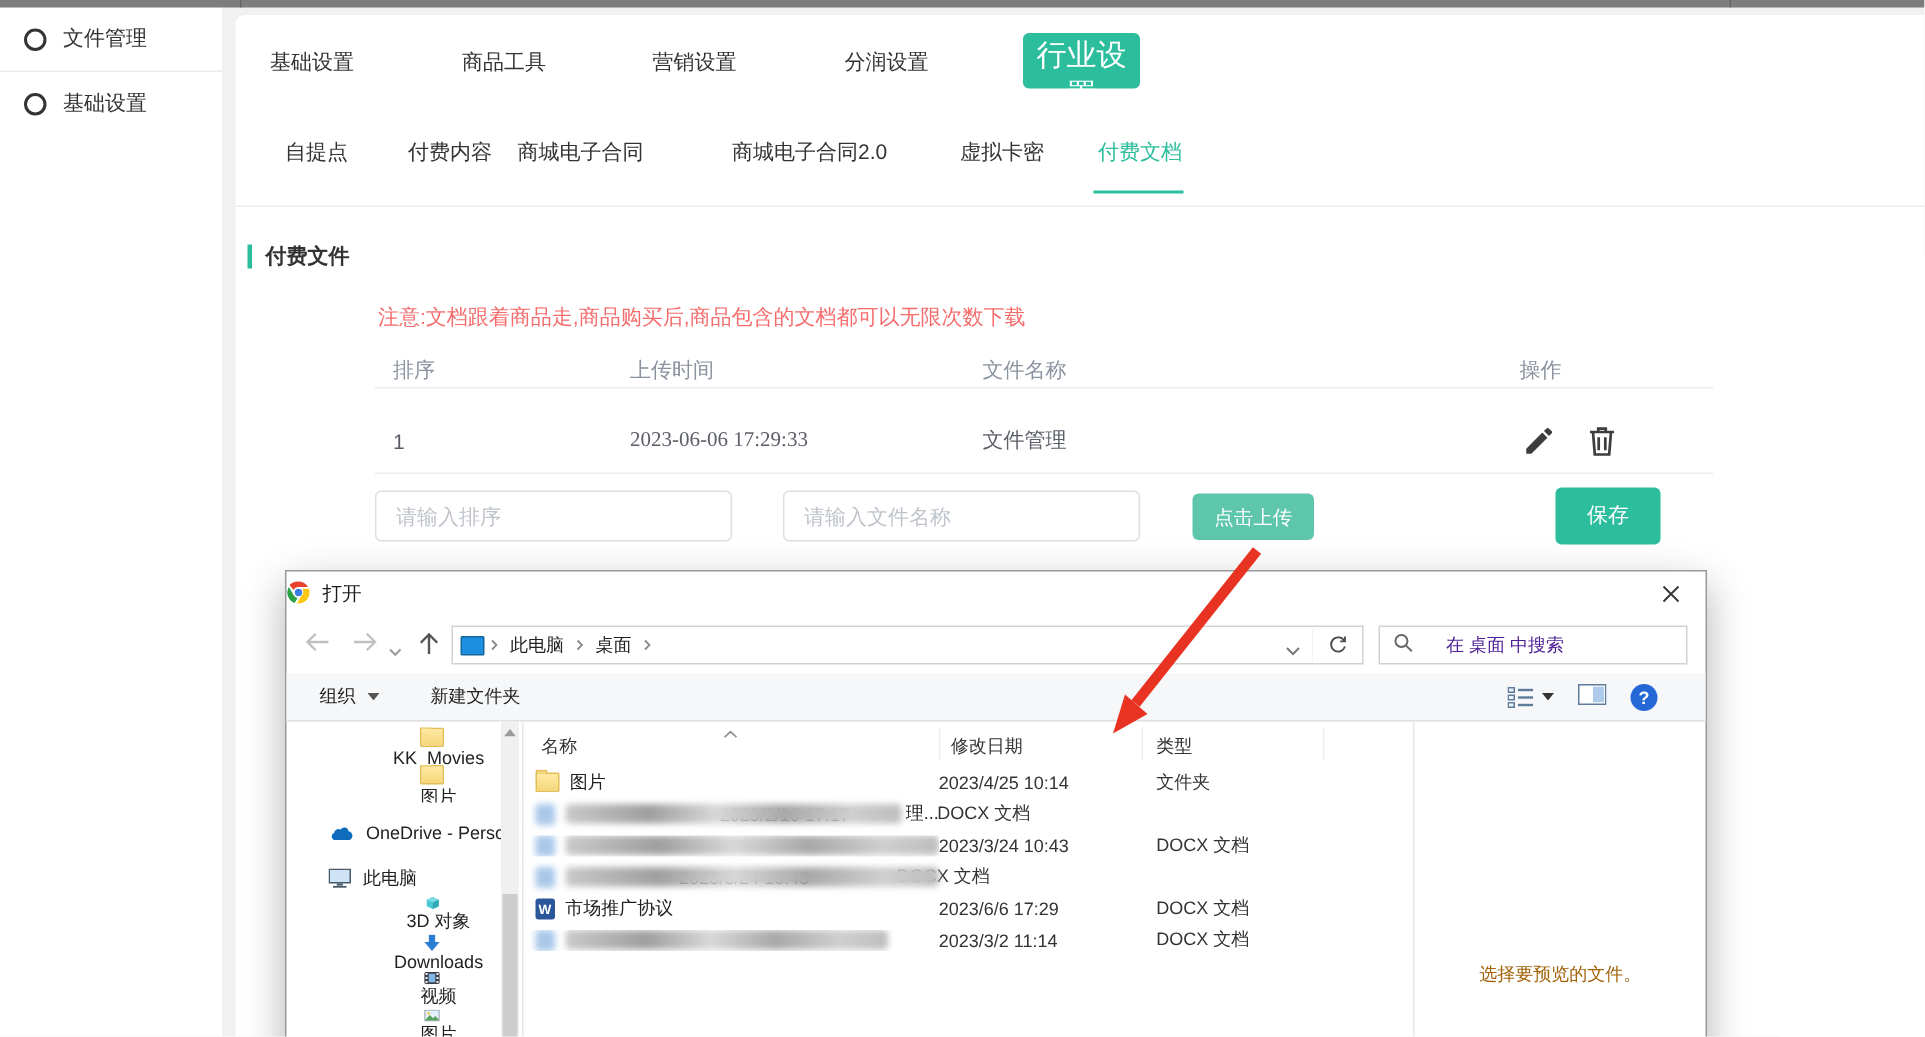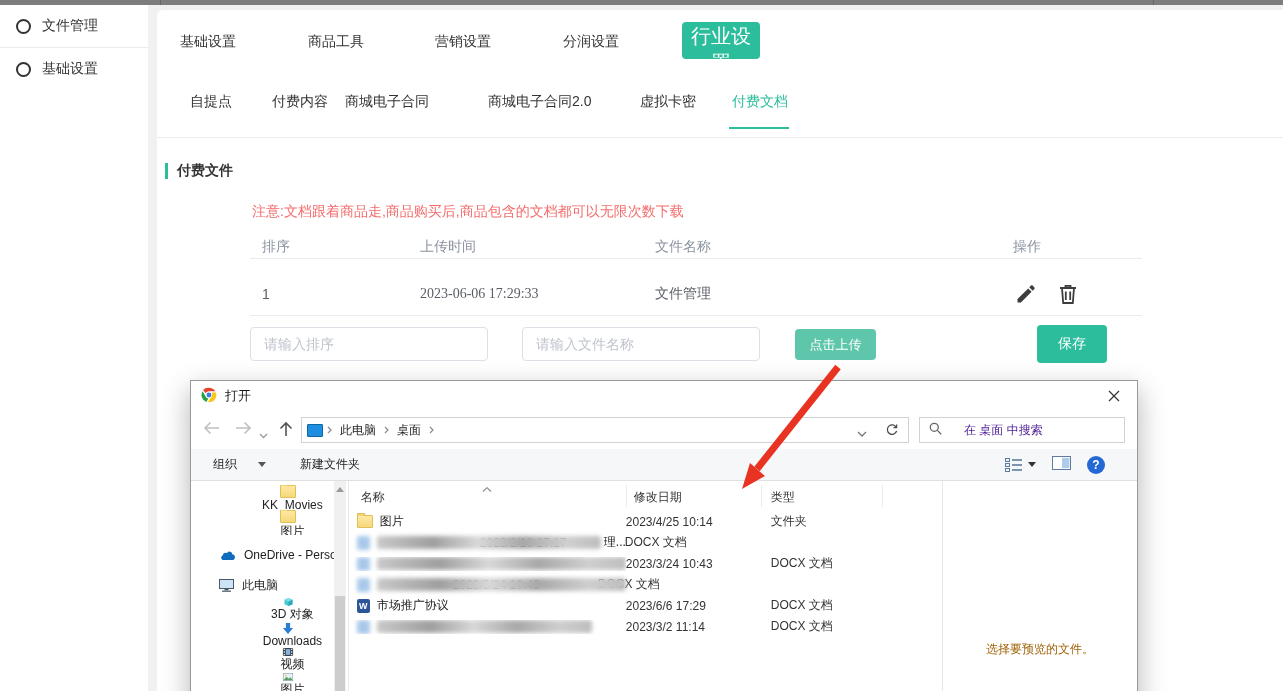--- a/index.html
+++ b/index.html
@@ -40,38 +40,38 @@
   .form-input{position:absolute;top:317px;height:34px;width:238px;border:1px solid #dcdfe6;border-radius:4px;
     font-size:14px;color:#333;padding:0 13px;outline:none;box-sizing:border-box;font-family:inherit;}
   .form-input::placeholder{color:#bfc4cc;}
   .btn-upload{position:absolute;left:638px;top:319px;width:81px;height:31px;background:#5ec6ab;color:#fff;
     border:none;border-radius:4px;font-size:13px;cursor:pointer;font-family:inherit;}
   .btn-save{position:absolute;left:880px;top:315px;width:70px;height:38px;background:#2bbd9c;color:#fff;
     border:none;border-radius:4px;font-size:14px;cursor:pointer;font-family:inherit;}
   
   .dialog{position:absolute;left:190px;top:380px;width:948px;height:330px;background:#fff;
     border:1px solid #97999c;box-shadow:0 10px 26px rgba(0,0,0,.30);z-index:10;box-sizing:border-box;}
-  .dlg-title{position:relative;height:30px;display:flex;align-items:center;padding-left:10px;font-size:13px;color:#1a1a1a;}
+  .dlg-title{position:relative;height:30px;display:flex;align-items:center;font-size:13px;color:#1a1a1a;}
   .dlg-title-text{margin-left:8px;}
   .dlg-close{position:absolute;right:8px;top:4px;width:30px;height:22px;display:flex;align-items:center;justify-content:center;cursor:pointer;}
   .dlg-nav{position:relative;height:38px;}
   .navico{position:absolute;top:10px;cursor:pointer;}
   .addrbar{position:absolute;left:110px;top:6px;width:575px;height:26px;border:1px solid #d2d2d2;background:#fff;
     display:flex;align-items:center;font-size:12px;color:#222;box-sizing:border-box;}
   .crumb{padding:0 6px;cursor:pointer;white-space:nowrap;}
   .crumb-sep{margin:0 2px;display:flex;align-items:center;}
   .addr-chevron{position:absolute;right:8px;top:9px;cursor:pointer;}
   .refreshbox{position:absolute;left:684px;top:6px;width:34px;height:26px;border:1px solid #d2d2d2;border-left:none;
     display:flex;align-items:center;justify-content:center;background:#fff;cursor:pointer;box-sizing:border-box;}
   .searchbox{position:absolute;left:728px;top:6px;width:206px;height:26px;border:1px solid #d2d2d2;background:#fff;
     display:flex;align-items:center;padding-left:9px;font-size:12px;color:#555;box-sizing:border-box;}
   .searchbox .ph{margin-left:22px;color:#4c1d95;}
   .dlg-toolbar{position:relative;height:31px;background:#f6f7f8;border-bottom:1px solid #e0e0e0;
     display:flex;align-items:center;font-size:12px;color:#222;}
-  .tool-organize{margin-left:22px;display:flex;align-items:center;gap:21px;cursor:pointer;}
+  .tool-organize{margin-left:22px;display:flex;align-items:center;gap:8px;cursor:pointer;}
   .tool-newfolder{margin-left:34px;cursor:pointer;}
   .tool-right{position:absolute;right:32px;top:0;height:31px;display:flex;align-items:center;gap:16px;}
   .help-circle{width:18px;height:18px;border-radius:50%;background:#2468d6;color:#fff;font-size:12px;font-weight:bold;
     display:flex;align-items:center;justify-content:center;cursor:pointer;}
   .dlg-body{position:absolute;left:0;top:100px;width:946px;height:229px;display:flex;}
   .treepane{position:relative;width:157px;height:229px;box-sizing:border-box;}
   .tree-scroll{position:absolute;right:2px;top:0;width:12px;height:229px;background:#f0f0f0;}
   .tree-thumb{position:absolute;left:1px;top:115px;width:10px;height:114px;background:#cdcdcd;}
   .tree-items{padding-top:4px;}
   .tree-item{height:25px;display:flex;align-items:center;font-size:12px;color:#222;cursor:pointer;white-space:nowrap;overflow:hidden;}

